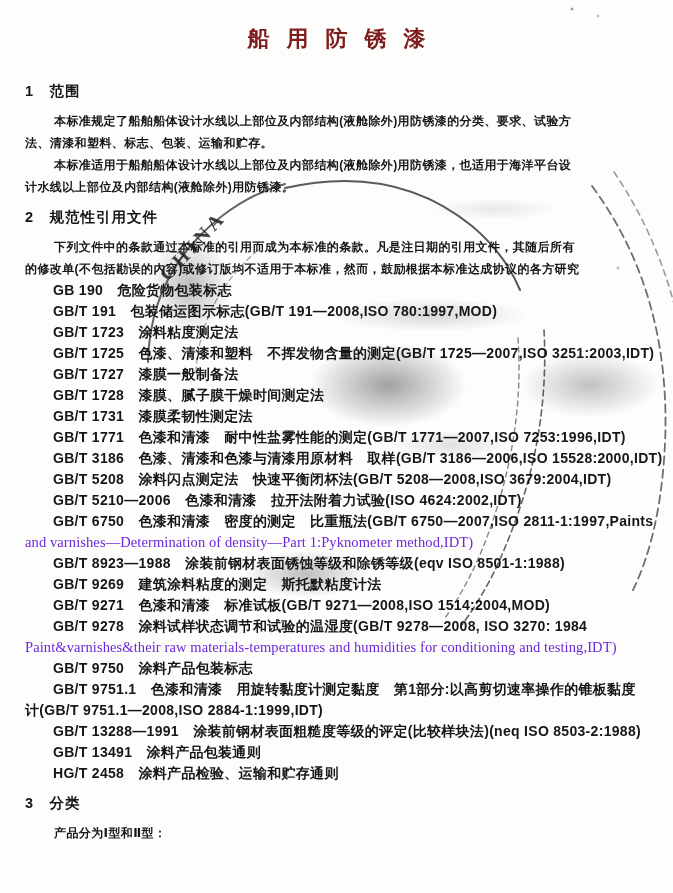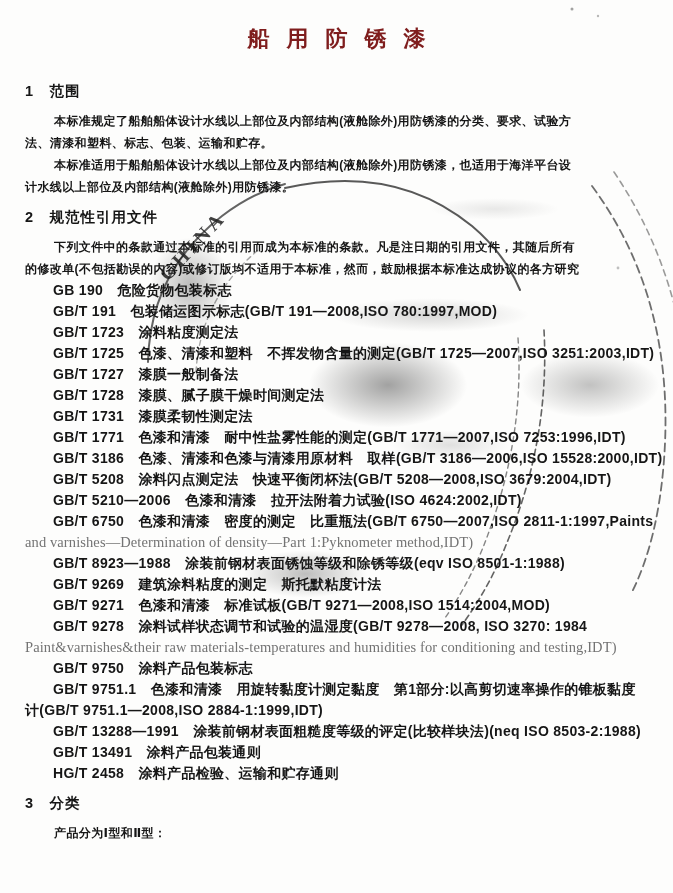--- a/index.html
+++ b/index.html
@@ -37,21 +37,21 @@
   .ln-pi{text-indent:29px;}
   .ln-li,.ln-lx{
     font-size:14px;font-weight:bold;
     line-height:21px;letter-spacing:0.3px;
   }
   .ln-li{padding-left:28px;}
   .ln-lc{
     font-size:14.5px;font-weight:normal;
     line-height:21px;letter-spacing:0.1px;
     font-family:"Liberation Serif","DejaVu Serif",serif;
-    color:#737373;
+    color:#6d28d9;
   }
   
   .stamp{
     position:absolute;left:0;top:0;z-index:1;
     pointer-events:none;
   }
   .blob{
     position:absolute;z-index:1;pointer-events:none;
     border-radius:50%;
   }

